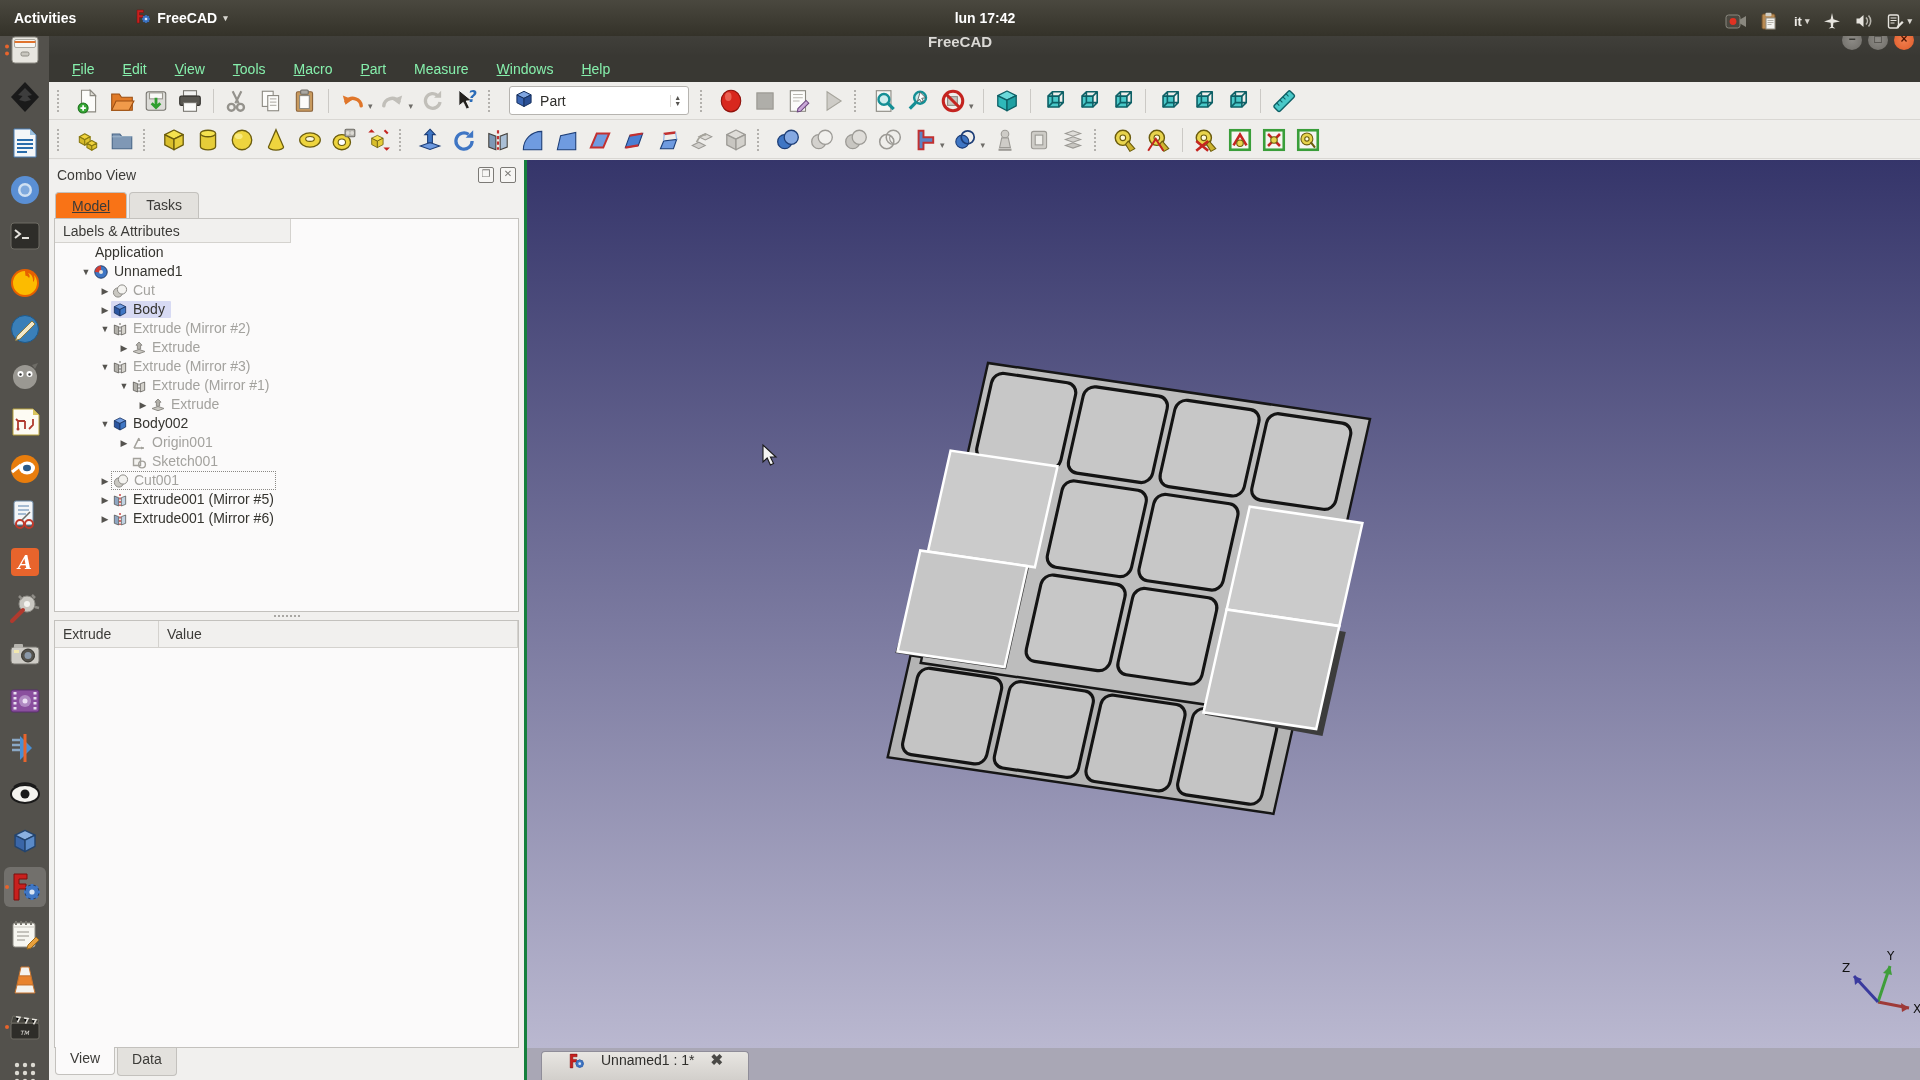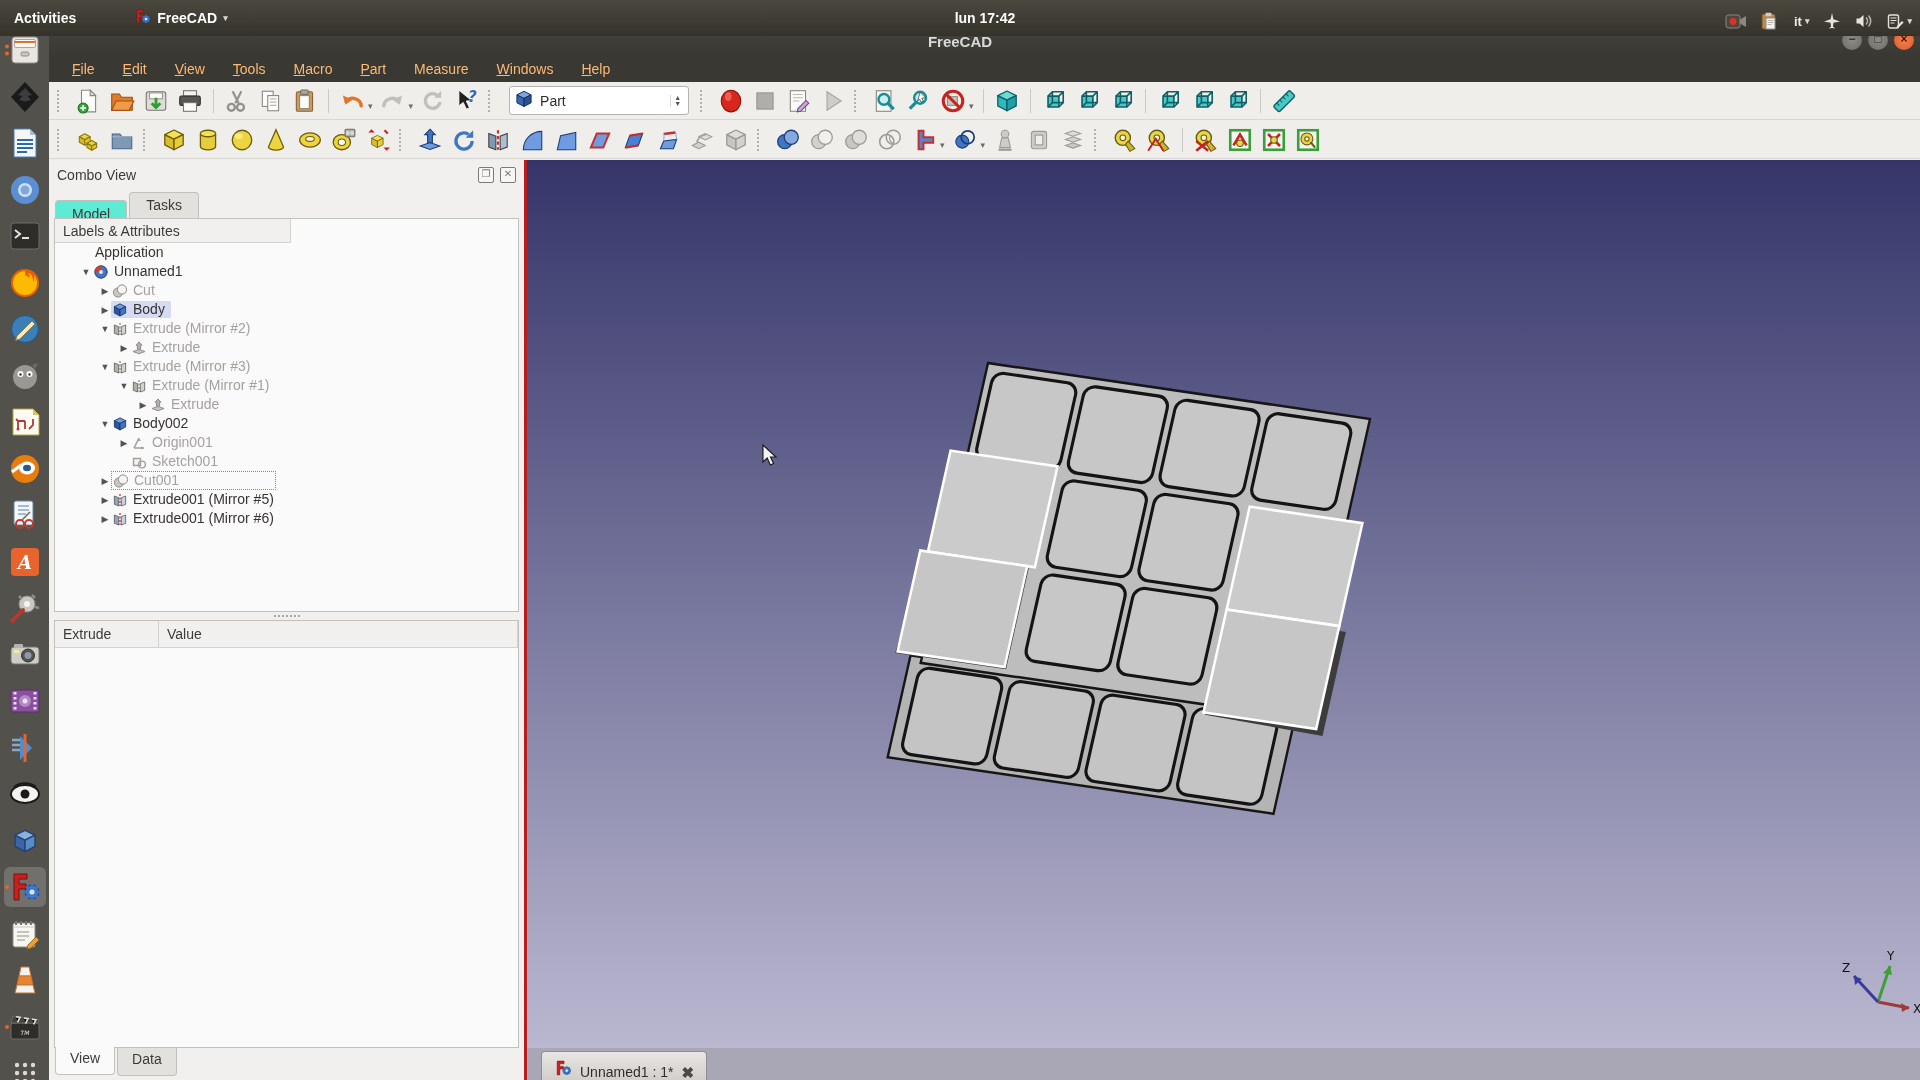--- a/index.html
+++ b/index.html
@@ -18,21 +18,21 @@
   
   #titlebar{position:absolute;left:0;top:26px;width:1920px;height:30px;
     background:linear-gradient(#44433e,#393833);color:#dbd9d5;font-size:15px;font-weight:bold;
     display:flex;align-items:center;justify-content:center;}
   #win-buttons{position:absolute;right:6px;top:4px;display:flex;gap:6px;}
   .winbtn{width:20px;height:20px;border-radius:50%;background:radial-gradient(#8d8b86,#6e6c67);
     color:#2e2d29;font-size:12px;line-height:19px;text-align:center;font-weight:bold;cursor:pointer;}
   .winbtn.close{background:radial-gradient(#f08050,#e05a28);color:#4d1503;}
   #menubar{position:absolute;left:0;top:56px;width:1920px;height:26px;background:#393833;
     display:flex;align-items:center;gap:4px;padding-left:60px;box-sizing:border-box;}
-  .menu-item{display:inline-block;color:#fdba74;font-size:14px;padding:3px 12px;cursor:pointer;}
+  .menu-item{display:inline-block;color:#86efac;font-size:14px;padding:3px 12px;cursor:pointer;}
   .menu-item.accel::first-letter{text-decoration:underline;}
   
   .toolbar{position:absolute;left:0;width:1920px;height:38px;background:#efeeeb;
     border-bottom:1px solid #d9d7d3;display:flex;align-items:center;gap:2px;
     padding-left:54px;box-sizing:border-box;}
   #toolbar1{top:82px;}
   #toolbar2{top:121px;}
   .tb-btn{width:32px;height:32px;border-radius:3px;display:flex;align-items:center;
     justify-content:center;cursor:pointer;position:relative;flex:0 0 auto;}
   .tb-btn svg{width:26px;height:26px;display:block;}
@@ -51,30 +51,30 @@
     display:flex;flex-direction:column;align-items:center;padding-top:4px;box-sizing:border-box;gap:6.5px;}
   .dock-item{width:42px;height:40px;border-radius:6px;display:flex;align-items:center;
     justify-content:center;position:relative;cursor:pointer;flex:0 0 auto;}
   .dock-item svg{width:34px;height:34px;display:block;}
   .dock-item.active{background:rgba(255,255,255,.18);}
   .run-dots{position:absolute;left:1px;top:50%;transform:translateY(-50%);display:flex;
     flex-direction:column;gap:3px;}
   .run-dots i{width:4px;height:4px;border-radius:50%;background:#e8642c;display:block;}
   
   #combo-panel{position:absolute;left:49px;top:160px;width:478px;height:920px;background:#f1f0ee;
-    border-right:3px solid #b91c1c;box-sizing:border-box;display:flex;flex-direction:column;}
+    border-right:3px solid #15803d;box-sizing:border-box;display:flex;flex-direction:column;}
   #panel-titlebar{height:26px;display:flex;align-items:center;font-size:14px;color:#3c3b38;
     padding:2px 8px 0;}
   .panel-btns{margin-left:auto;display:flex;gap:6px;}
   .panel-btn{width:14px;height:14px;border:1px solid #7c7a76;border-radius:2px;font-size:10px;
     line-height:12px;text-align:center;color:#7c7a76;cursor:pointer;background:#f7f6f4;}
   #panel-tabs{display:flex;padding:4px 6px 0;gap:2px;}
   .tab{padding:4px 16px;font-size:14px;color:#3c3b38;background:#e3e1dd;
     border:1px solid #c3c1bd;border-bottom:none;border-radius:4px 4px 0 0;cursor:pointer;}
-  .tab.active{background:#5eead4;position:relative;top:8px;padding-top:5px;text-decoration:underline;}
+  .tab.active{background:#f97316;position:relative;top:0;padding-top:5px;text-decoration:underline;}
   #tree-box{margin:0 5px;background:#fbfafa;border:1px solid #c3c1bd;height:392px;
     overflow:hidden;position:relative;}
   #tree-header{width:236px;height:24px;background:#f1f0ee;border:1px solid #d4d2ce;
     border-top:none;border-left:none;font-size:14px;color:#3c3b38;display:flex;
     align-items:center;padding-left:8px;box-sizing:border-box;}
   .tree-row{height:19px;display:flex;align-items:center;font-size:14px;color:#35342f;
     white-space:nowrap;cursor:pointer;}
   .tree-row .arrow{width:12px;font-size:9px;color:#55534f;text-align:center;flex:0 0 12px;}
   .tree-row .ticon{width:16px;height:16px;margin:0 4px 0 1px;flex:0 0 16px;}
   .tree-row .ticon svg{width:16px;height:16px;display:block;}
@@ -95,22 +95,22 @@
   #bottom-tabs{display:flex;padding:0 6px 4px;gap:2px;height:28px;}
   .btab{padding:3px 14px;font-size:14px;color:#3c3b38;background:#e3e1dd;
     border:1px solid #c3c1bd;border-top:none;border-radius:0 0 4px 4px;cursor:pointer;}
   .btab.active{background:#fbfafa;position:relative;top:-1px;}
   
   #viewport{position:absolute;left:527px;top:160px;width:1393px;height:888px;overflow:hidden;}
   #viewport svg{position:absolute;left:0;top:0;}
   #mdi-bar{position:absolute;left:527px;top:1048px;width:1393px;height:32px;background:#a9a7b5;
     display:flex;align-items:flex-end;padding-left:14px;box-sizing:border-box;}
   #mdi-tab{height:28px;background:linear-gradient(#e8e6e2,#d2cfcb);border:1px solid #8f8d99;
-    border-bottom:none;border-radius:4px 4px 0 0;display:flex;align-items:flex-end;gap:8px;
-    padding:0 12px;font-size:14px;color:#2f2e2b;cursor:pointer;}
+    border-bottom:none;border-radius:4px 4px 0 0;display:flex;align-items:flex-start;gap:16px;
+    padding:0 25px;font-size:14px;color:#2f2e2b;cursor:pointer;}
   #mdi-tab svg{width:18px;height:18px;}
   #mdi-close{font-size:15px;font-weight:bold;color:#4a4946;cursor:pointer;line-height:1;}
 </style>
 </head>
 <body>
 
 <div id="top-panel">
   <span id="activities">Activities</span>
   <span id="app-menu">
     <span id="appmenu-icon"><svg viewBox="0 0 34 34" width="17" height="17">

